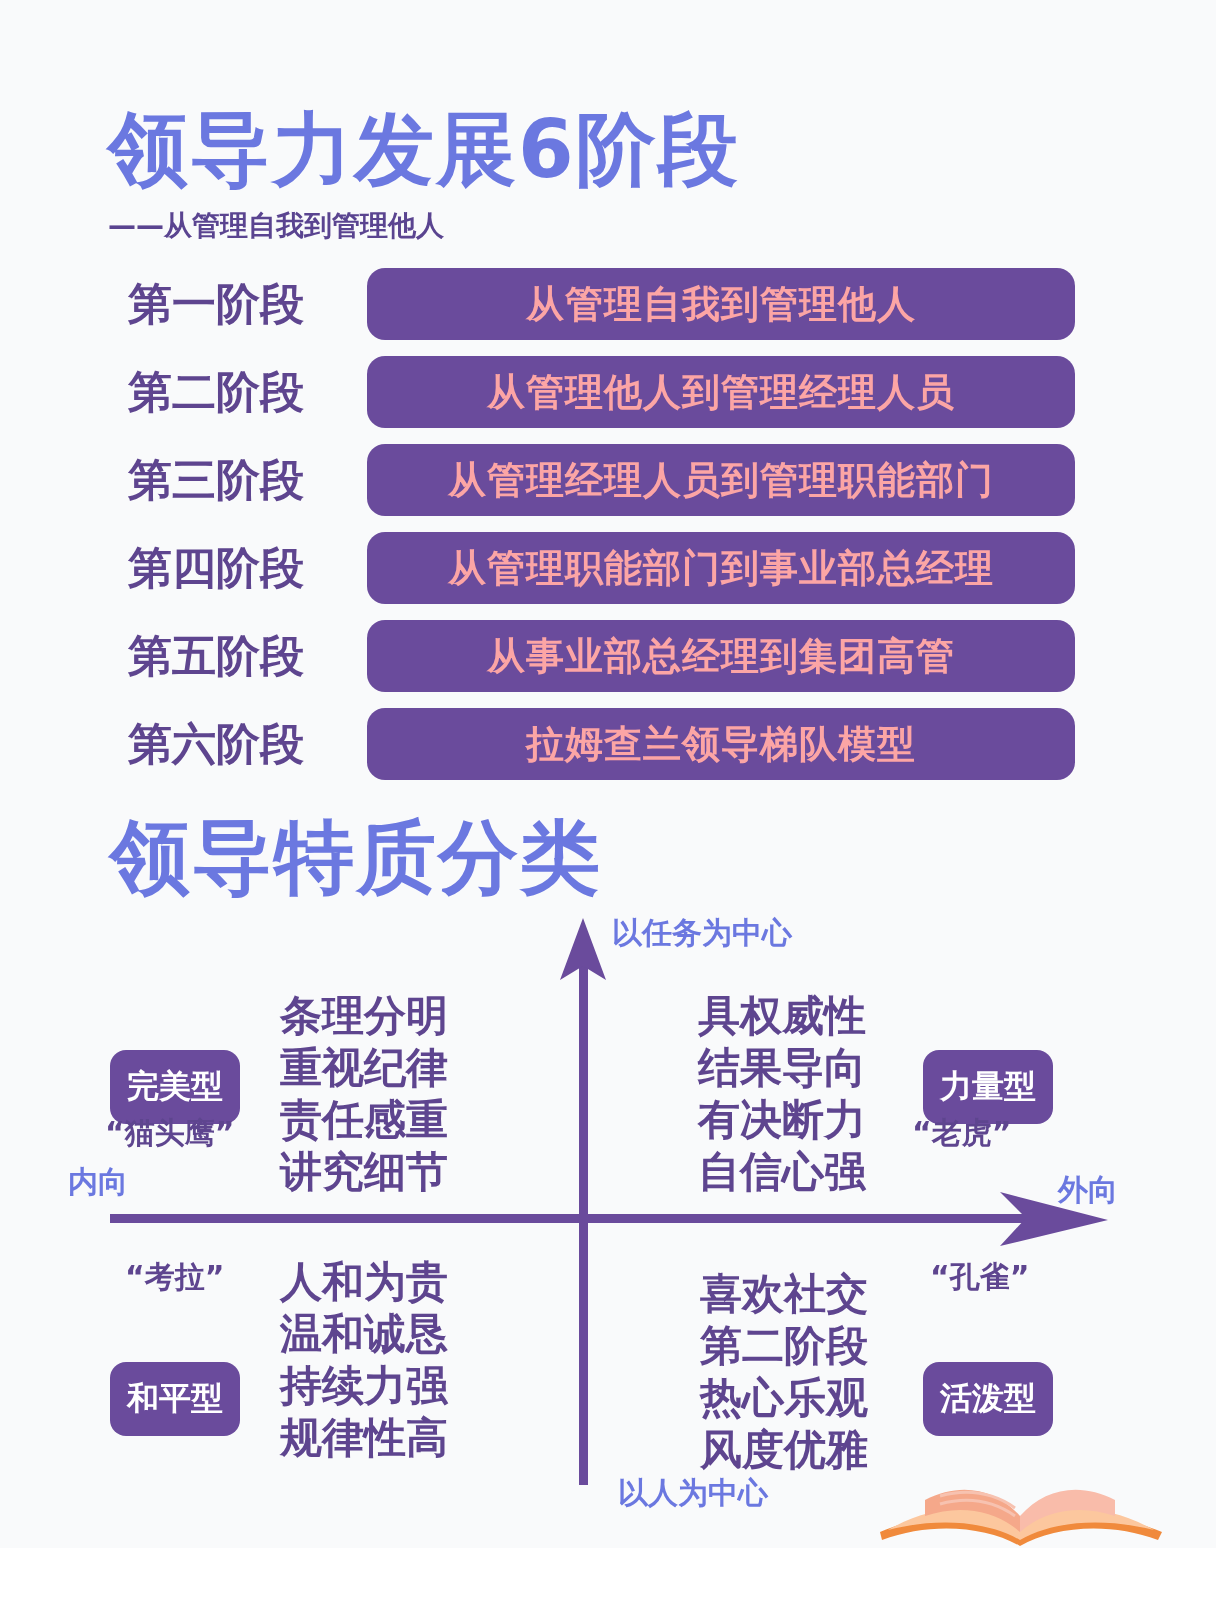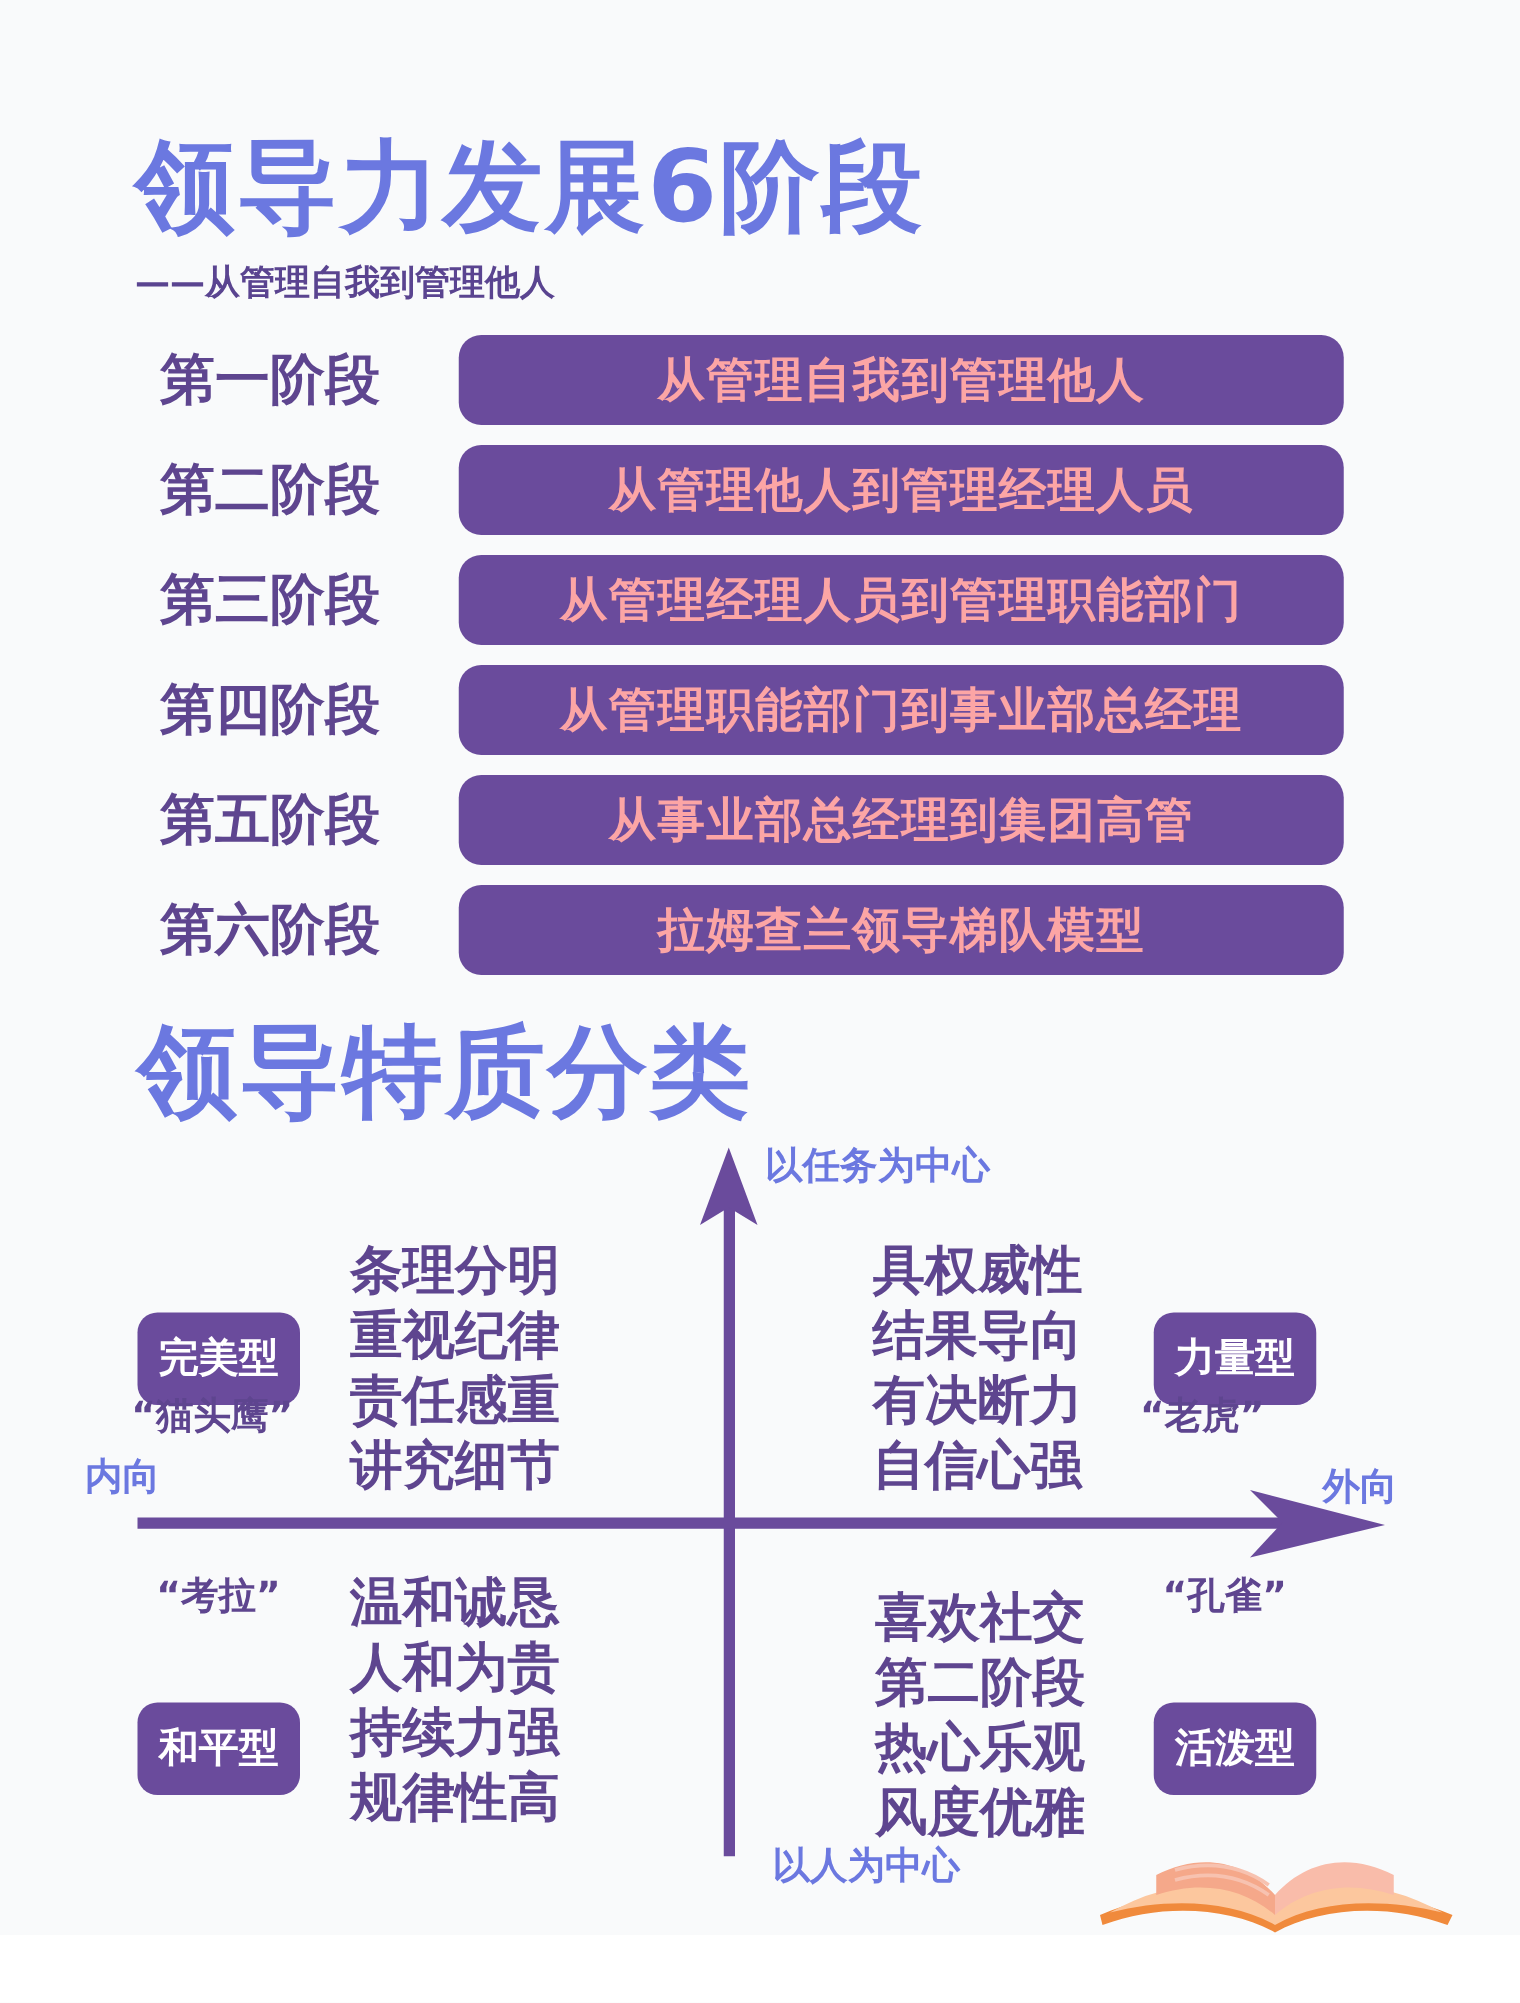--- a/index.html
+++ b/index.html
@@ -112,22 +112,22 @@
       <div>自信心强</div>
     </div>
     <div class="type-badge" style="left:923px; top:1012px;">力量型</div>
     <div class="nick" style="left:912px; top:1118px;">“老虎”</div>
   </div>
 
   <div>
     <div class="nick" style="left:125px; top:1262px;">“考拉”</div>
     <div class="type-badge" style="left:110px; top:1324px;">和平型</div>
     <div class="traits" style="left:280px; top:1256px;">
+      <div>人和为贵</div>
       <div>温和诚恳</div>
-      <div>人和为贵</div>
       <div>持续力强</div>
       <div>规律性高</div>
     </div>
   </div>
 
   <div>
     <div class="traits" style="left:700px; top:1268px;">
       <div>喜欢社交</div>
       <div>第二阶段</div>
       <div>热心乐观</div>

